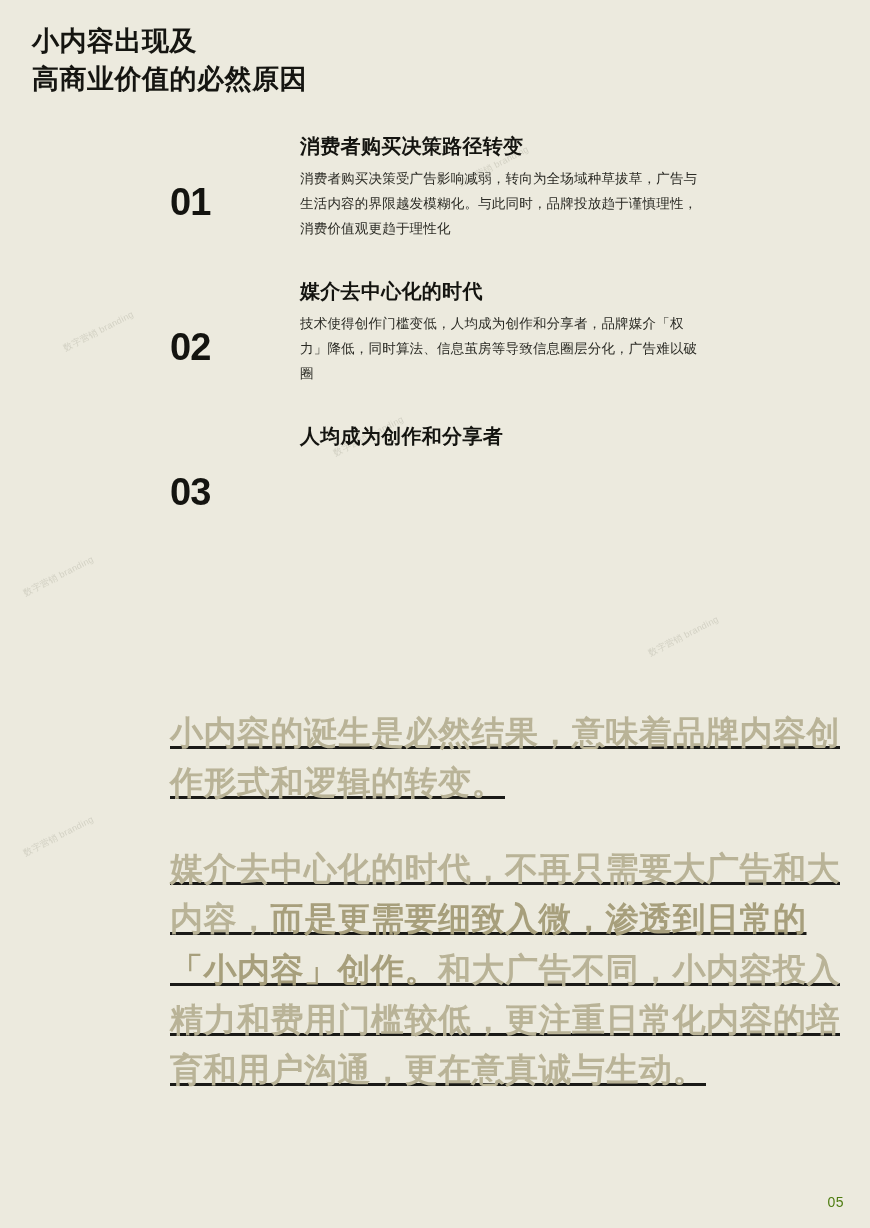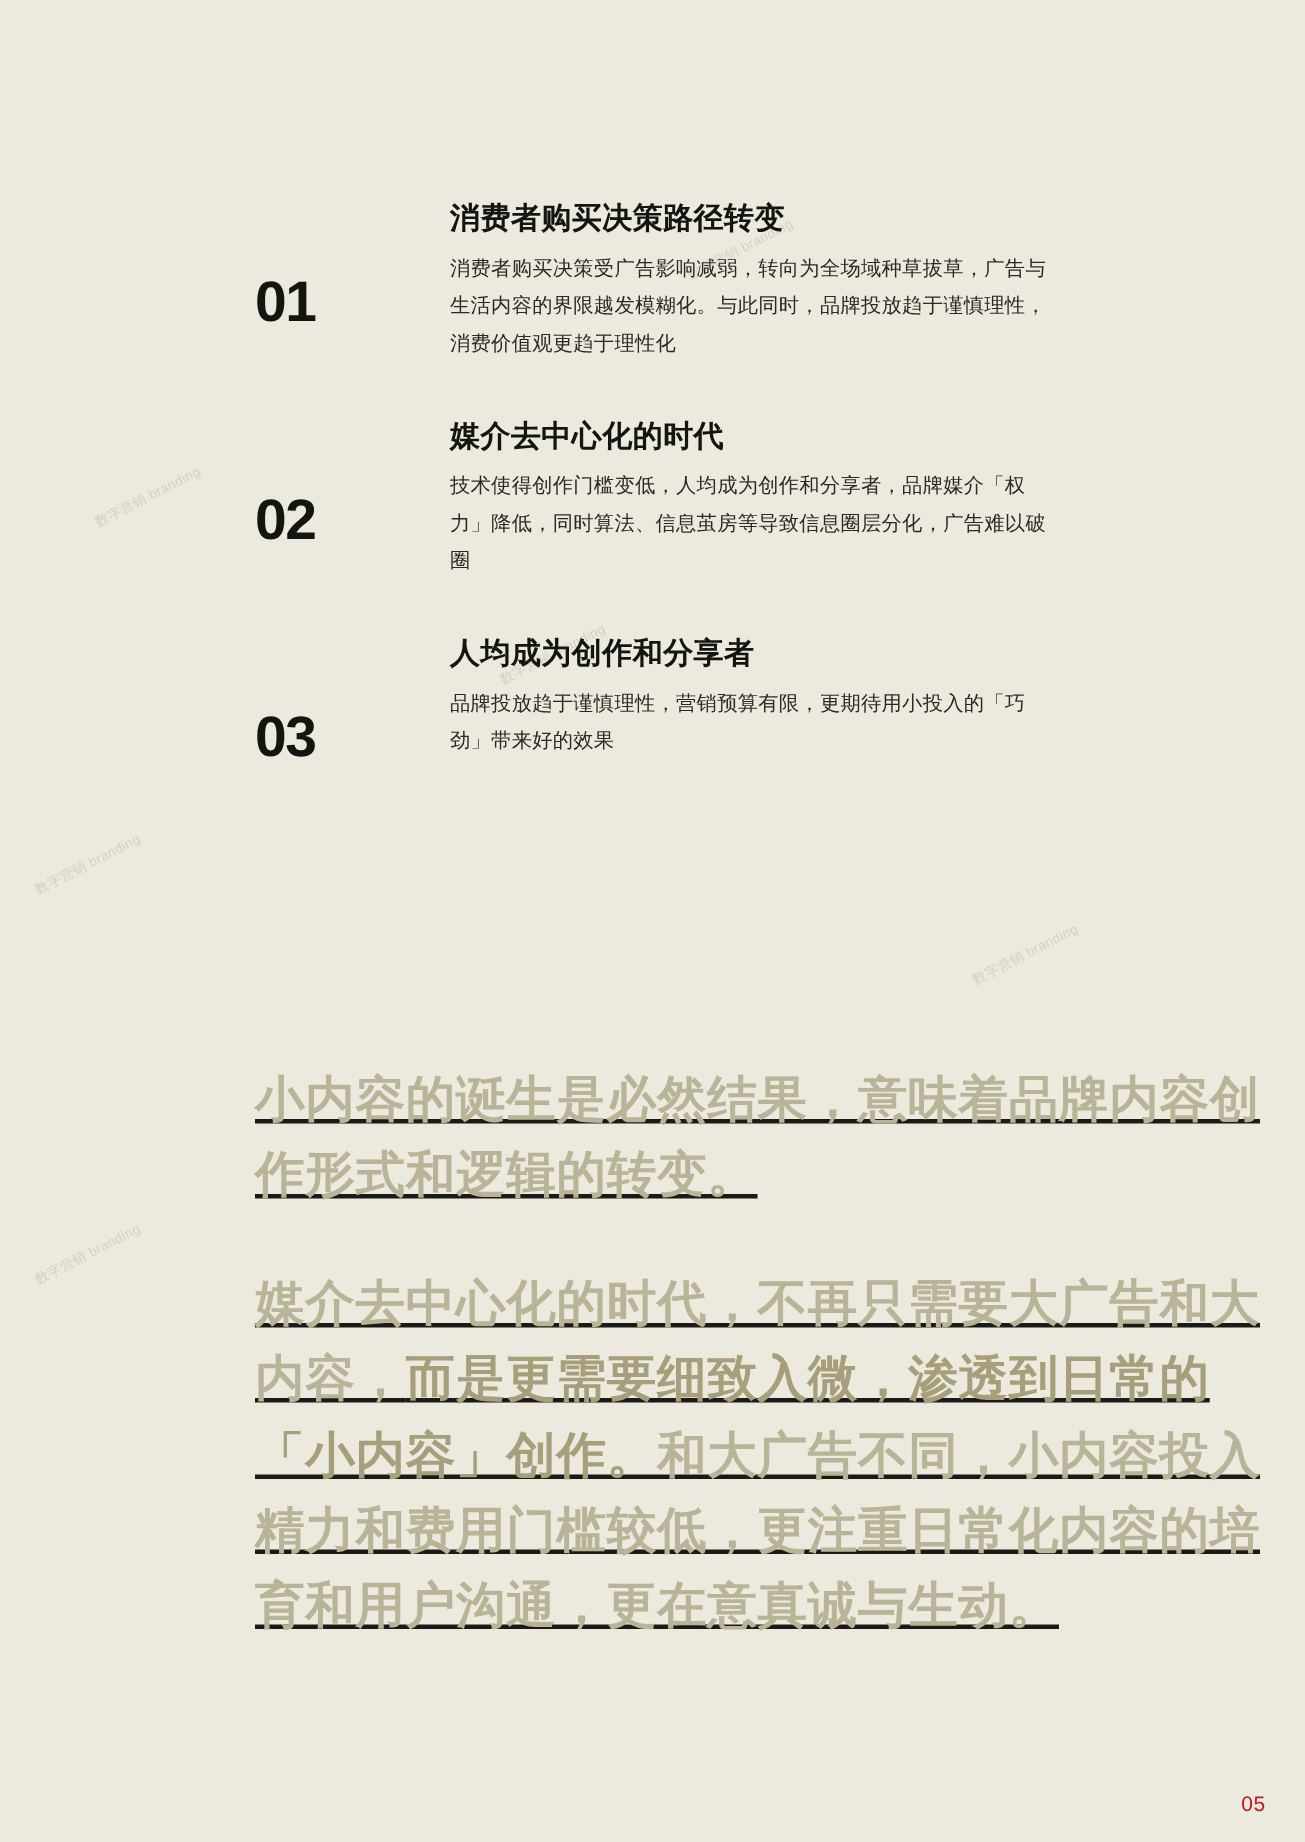--- a/index.html
+++ b/index.html
@@ -101,21 +101,21 @@
   .stmt-strong {
     color: #a79f7c;
   }
 
   
   .page-num {
     position: absolute;
     right: 26px;
     bottom: 18px;
     font-size: 14px;
-    color: #b91c1c;
+    color: #4d7c0f;
     letter-spacing: 0.5px;
   }
 
   
   .watermark {
     position: absolute;
     font-size: 9px;
     color: rgba(120, 118, 100, 0.22);
     transform: rotate(-27deg);
     white-space: nowrap;
@@ -129,20 +129,24 @@
 
 <div class="page">
 
   <div class="watermark" style="left:60px; top:325px;">数字营销 branding</div>
   <div class="watermark" style="left:455px; top:160px;">数字营销 branding</div>
   <div class="watermark" style="left:330px; top:430px;">数字营销 branding</div>
   <div class="watermark" style="left:20px; top:570px;">数字营销 branding</div>
   <div class="watermark" style="left:645px; top:630px;">数字营销 branding</div>
   <div class="watermark" style="left:20px; top:830px;">数字营销 branding</div>
 
+  <div class="title-block">
+    <div class="title-line">小内容出现及</div>
+    <div class="title-line">高商业价值的必然原因</div>
+  </div>
 
   <div class="items">
 
     <div class="item">
       <div class="item-num">01</div>
       <div class="item-body">
         <div class="item-heading">消费者购买决策路径转变</div>
         <div class="item-desc">消费者购买决策受广告影响减弱，转向为全场域种草拔草，广告与生活内容的界限越发模糊化。与此同时，品牌投放趋于谨慎理性，消费价值观更趋于理性化</div>
       </div>
     </div>
@@ -152,21 +156,20 @@
       <div class="item-body">
         <div class="item-heading">媒介去中心化的时代</div>
         <div class="item-desc">技术使得创作门槛变低，人均成为创作和分享者，品牌媒介「权力」降低，同时算法、信息茧房等导致信息圈层分化，广告难以破圈</div>
       </div>
     </div>
 
     <div class="item">
       <div class="item-num">03</div>
       <div class="item-body">
         <div class="item-heading">人均成为创作和分享者</div>
-        <div class="item-desc">品牌投放趋于谨慎理性，营销预算有限，更期待用小投入的「巧劲」带来好的效果</div>
       </div>
     </div>
 
   </div>
 
   <div class="statement">
     <div class="stmt-para">小内容的诞生是必然结果，意味着品牌内容创作形式和逻辑的转变。</div>
     <div class="stmt-para"><span>媒介去中心化的时代，不再只需要大广告和大内容，</span><span class="stmt-strong">而是更需要细致入微，渗透到日常的「小内容」创作。</span><span>和大广告不同，小内容投入精力和费用门槛较低，更注重日常化内容的培育和用户沟通，更在意真诚与生动。</span></div>
   </div>
 

